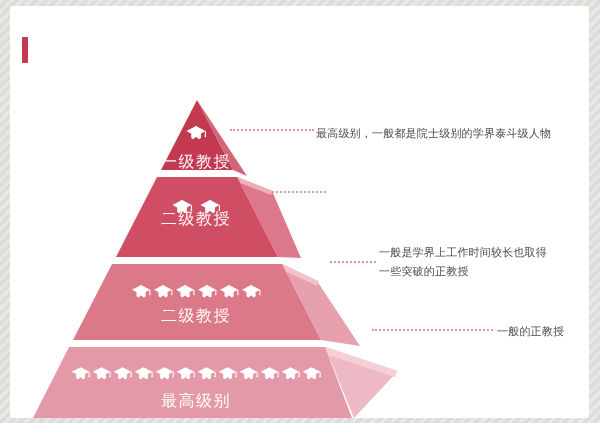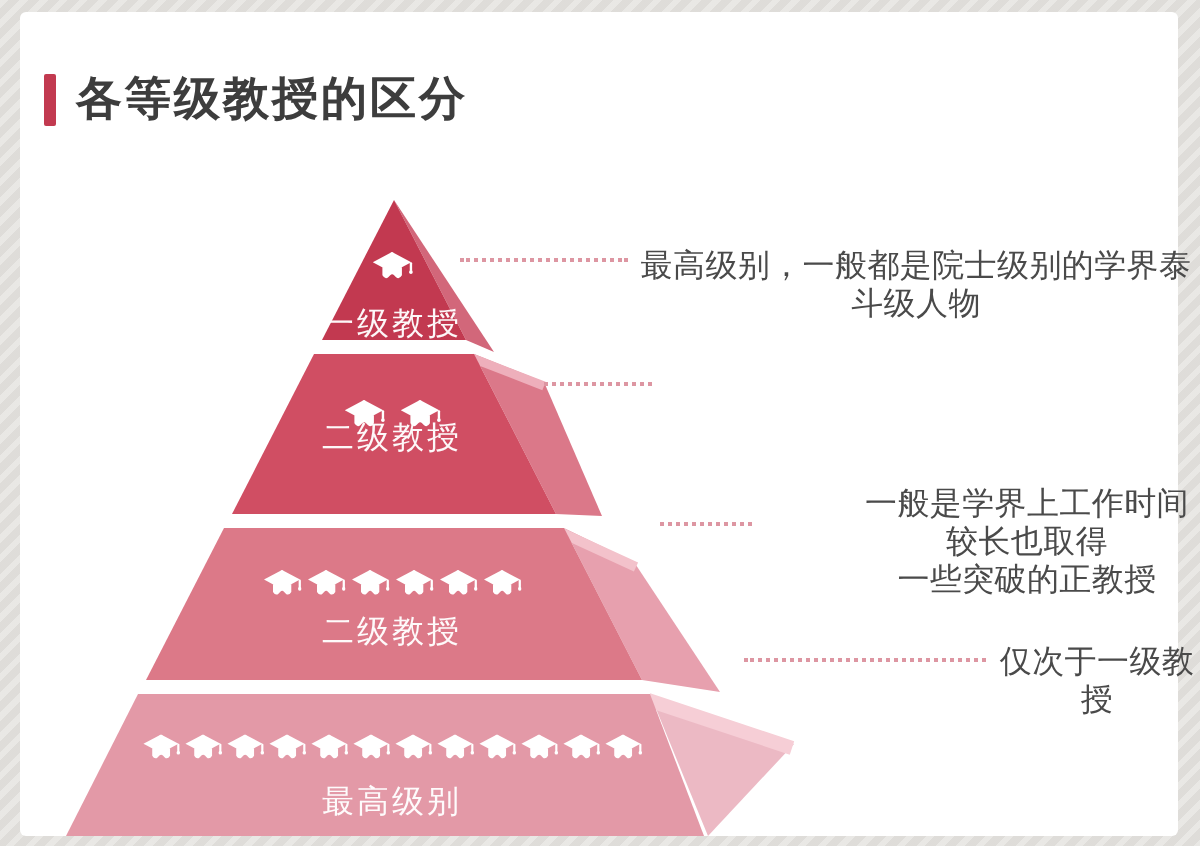--- a/index.html
+++ b/index.html
@@ -42,37 +42,36 @@
   .label-l3{top:306px;}
   .label-l4{top:391px;}
   
   .leader{position:absolute;height:0;border-top:2px dotted #dd96a2;}
   .leader-1{left:230px;top:129px;width:84px;}
   .leader-2{left:272px;top:191px;width:54px;}
   .leader-3{left:330px;top:261px;width:46px;}
   .leader-4{left:372px;top:329px;width:121px;}
   
   .annotation{
-    position:absolute;color:#4a4a4a;font-size:16px;line-height:19px;
-    white-space:pre-line;letter-spacing:0.2px;text-align:center;
+    position:absolute;color:#4a4a4a;font-size:11px;line-height:19px;
+    white-space:pre-line;letter-spacing:0.2px;
   }
   .ann-1{left:316px;top:124px;}
   .ann-2{left:328px;top:185px;}
-  .ann-3{left:379px;top:243px;margin-left:48px;}
+  .ann-3{left:379px;top:243px;}
   .ann-4{left:497px;top:322px;}
 </style>
 </head>
 <body>
 
 <div class="card"></div>
 
 <div class="stage">
 
   <span class="title-bar" style="background-color: rgb(194, 58, 80);"></span>
-  <h1 class="page-title">各等级教授的区分</h1>
 
   <svg class="pyramid-svg" width="600" height="423" viewBox="0 0 600 423">
     <defs>
       <symbol id="cap-icon" viewBox="0 0 26 20">
         <path d="M7,9.5 H19.2 V14.6 Q17.4,17.6 15.4,15.6 L14.3,14.5 Q13.1,13.2 11.9,14.5 L10.8,15.6 Q8.8,17.6 7,14.6 Z"></path>
         <circle cx="13" cy="1.2" r="1.1"></circle>
         <polygon points="13,0 25,6.4 13,12.8 1,6.4"></polygon>
         <rect x="24.1" y="6.4" width="1.5" height="5.4" rx="0.7"></rect>
         <rect x="23.7" y="11.2" width="2.3" height="2.6" rx="1.1"></rect>
       </symbol>
@@ -172,15 +171,15 @@
   <div class="level-label label-l4">最高级别</div>
 
   <div class="leader leader-1" style="border-top-color: rgb(221, 150, 162);"></div>
   <div class="leader leader-2" style="border-top-color: rgb(221, 150, 162);"></div>
   <div class="leader leader-3" style="border-top-color: rgb(221, 150, 162);"></div>
   <div class="leader leader-4" style="border-top-color: rgb(221, 150, 162);"></div>
 
   <div class="annotation ann-1">最高级别，一般都是院士级别的学界泰斗级人物</div>
   <div class="annotation ann-3">一般是学界上工作时间较长也取得
 一些突破的正教授</div>
-  <div class="annotation ann-4">仅次于一级教授</div>
+  <div class="annotation ann-4">一般的正教授</div>
 
 </div>
 
 </body></html>

